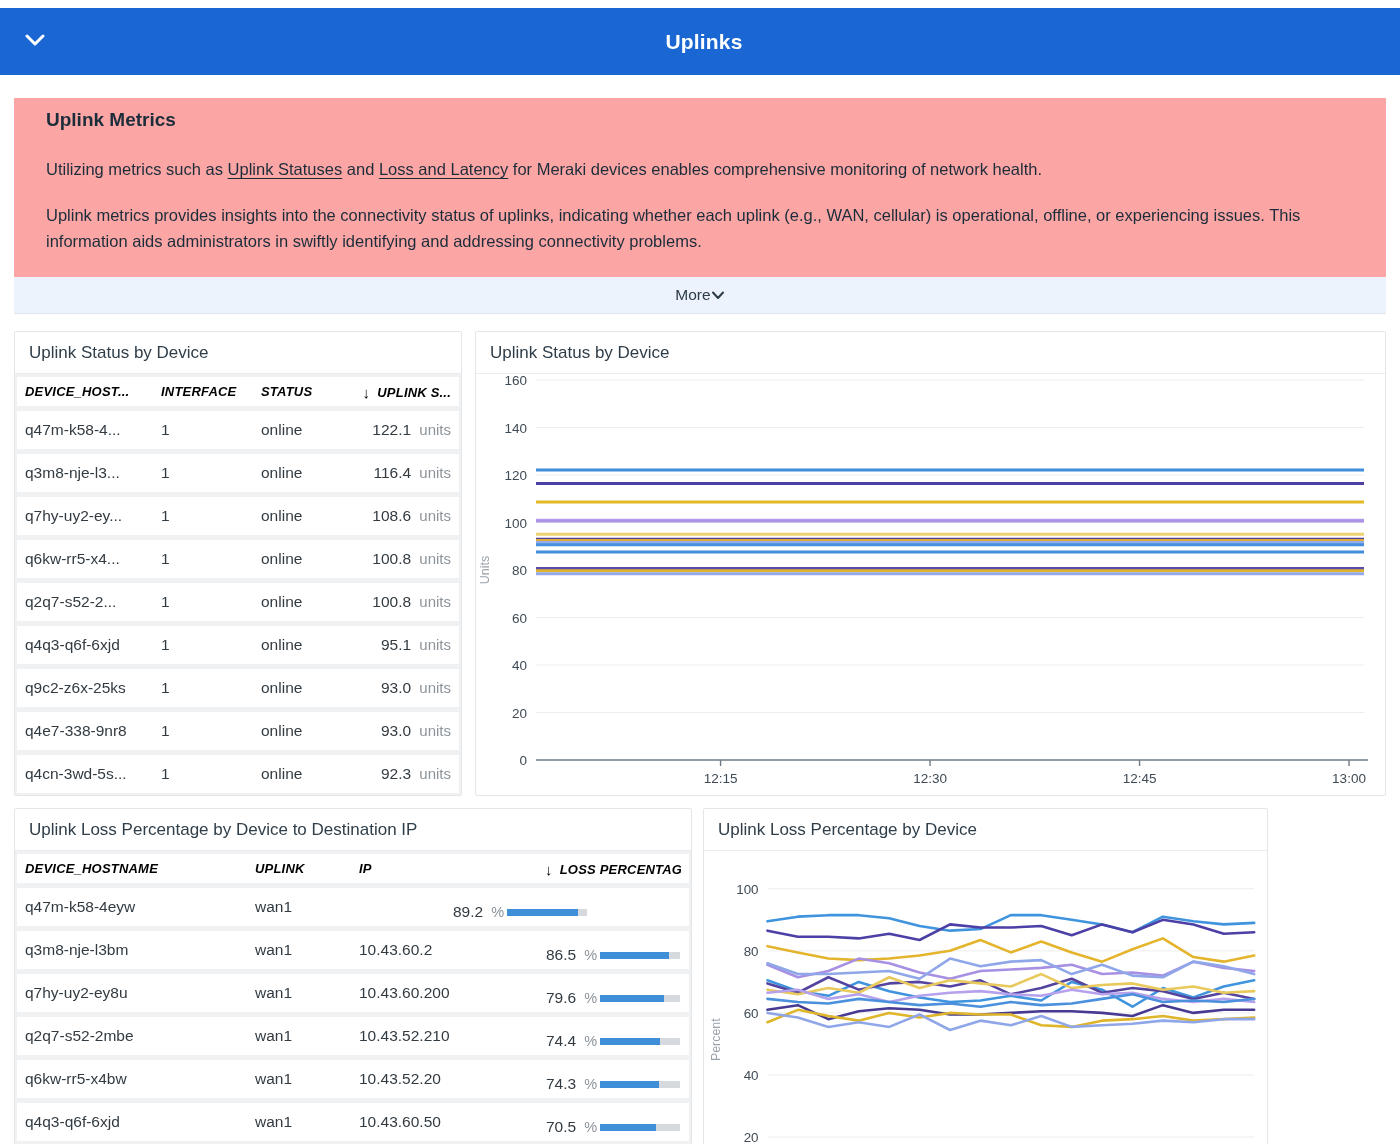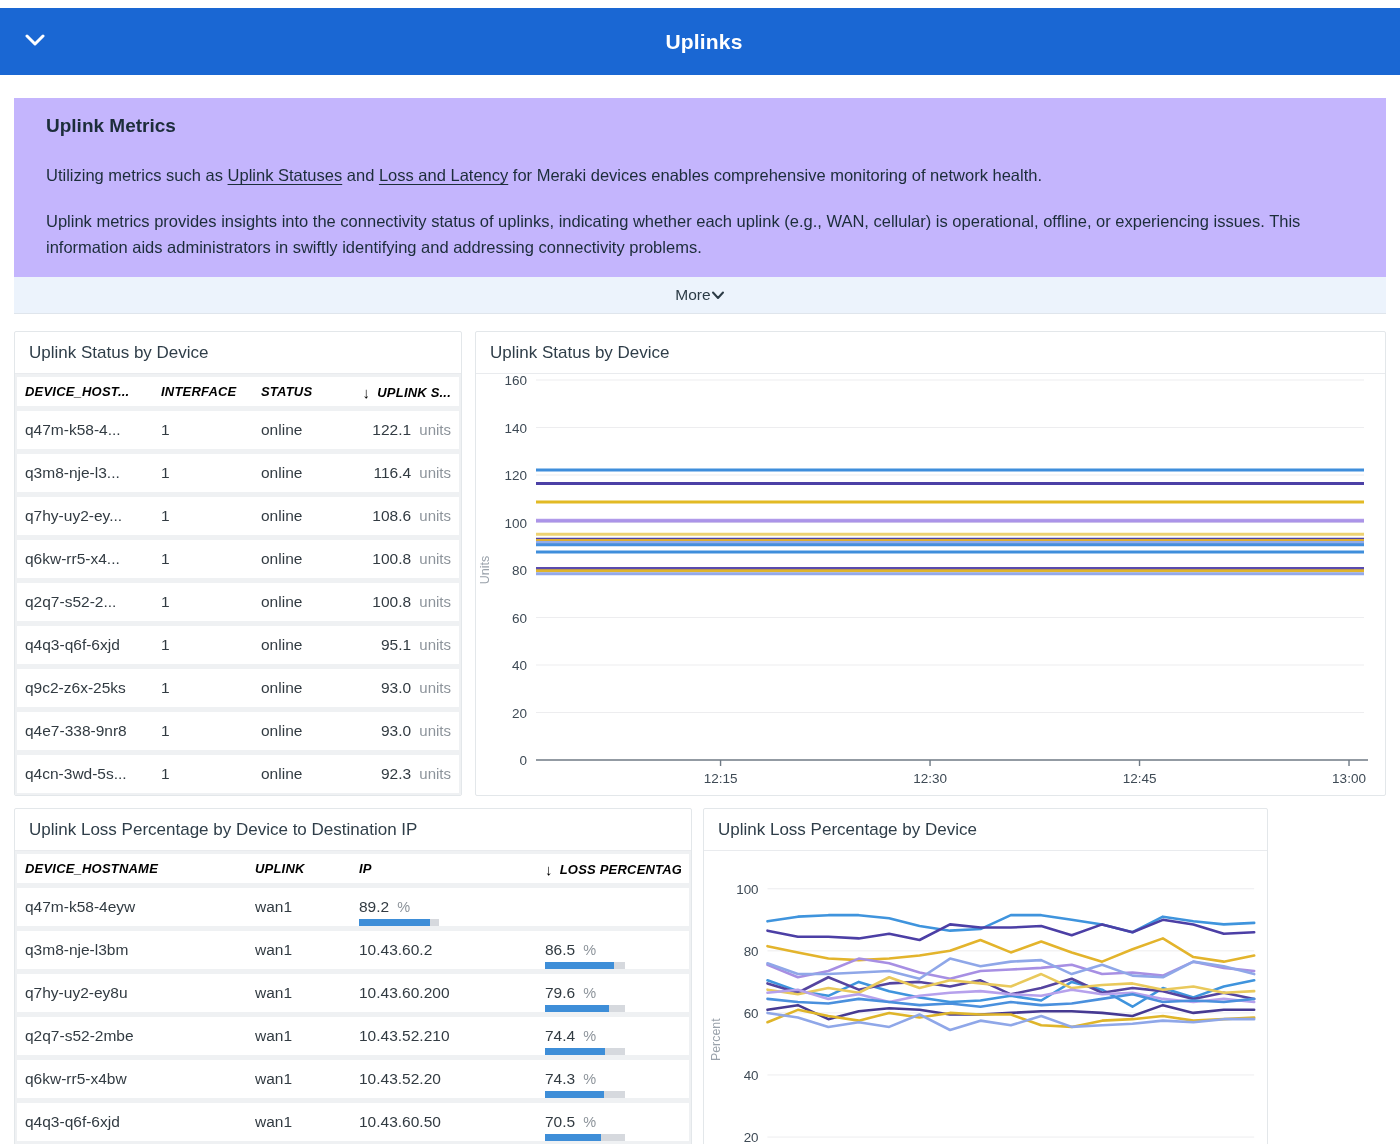--- a/index.html
+++ b/index.html
@@ -19,22 +19,22 @@
     padding-left:8px;
   }
   .topbar h1 { margin:0; color:#ffffff; font-size:21px; font-weight:bold; letter-spacing:.2px; }
   .collapse-btn {
     position:absolute; left:20px; top:22px;
     background:none; border:none; padding:4px; cursor:pointer; line-height:0;
   }
   
   .info {
     margin:23px 14px 0; height:179px;
-    background:#c4b5fd; color:#1c2d3a;
-    padding:17px 32px; overflow:hidden;
+    background:#fca5a5; color:#1c2d3a;
+    padding:11px 32px; overflow:hidden;
   }
   .info h2 { margin:0 0 25px; font-size:19px; font-weight:bold; }
   .info p { margin:0 0 20px; font-size:16.5px; line-height:26px; }
   .info a { color:#1c2d3a; text-decoration:underline; text-underline-offset:3px; cursor:pointer; }
   .more-bar {
     display:flex; align-items:center; justify-content:center; gap:0;
     margin:0 14px; height:37px; width:calc(100% - 28px);
     background:#ecf3fc; border:none; border-bottom:1px solid #dfe5ec;
     font-family:"Liberation Sans", sans-serif;
     font-size:15.5px; color:#2c3b46; cursor:pointer;
@@ -74,21 +74,21 @@
   .muted { color:#8d949b; }
   
   .st-dev { width:136px; } .st-if { width:100px; } .st-st { width:84px; }
   .st-val { flex:1; text-align:right; }
   .st-val .unit { font-size:15px; margin-left:4px; }
   
   .lt-dev { width:194px; } .lt-up { width:104px;margin-left:36px; } .lt-ip { width:186px; }
   .lt-val { flex:1; text-align:right; }
   .loss-row { height:38px; align-items:stretch; }
   .loss-row .cell-mid { display:flex; align-items:center; }
-  .lt-valblock { flex:1; display:flex; flex-direction:column; align-items:flex-start; justify-content:center; gap:3px; padding-top:10px; }
+  .lt-valblock { flex:1; display:flex; flex-direction:row; align-items:center; justify-content:center; gap:3px; padding-top:10px; }
   .lt-valtext { font-size:15.5px; color:#323b42; line-height:17px; }
   .lt-valtext .unit { font-size:14.5px; margin-left:4px; }
   .bar { width:80px; height:7px; background:#d6d9de; overflow:hidden; }
   .bar-fill { height:100%; background:#3e8ed8; }
   
   .chart-svg { display:block; flex:1; }
   svg text { font-family:"Liberation Sans", sans-serif; }
 </style>
 </head>
 <body>

